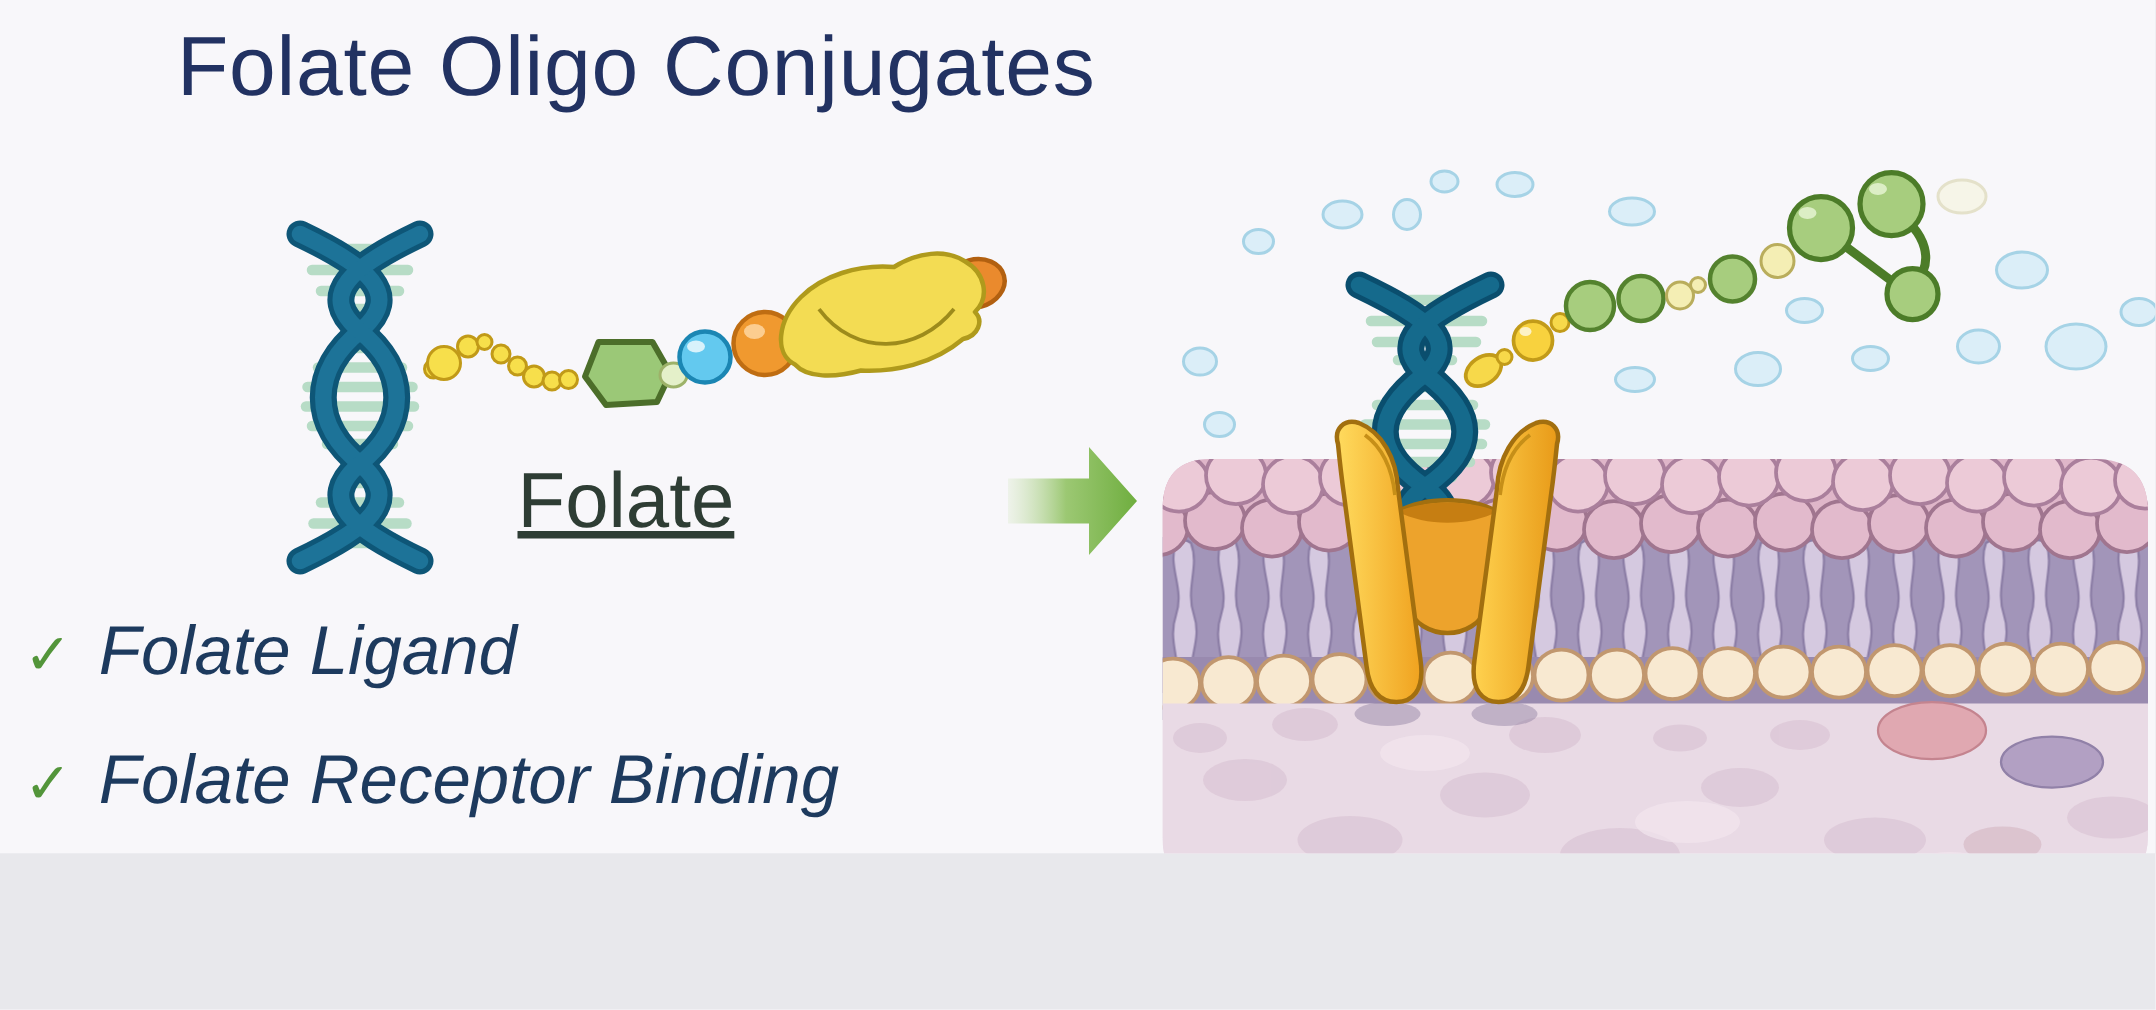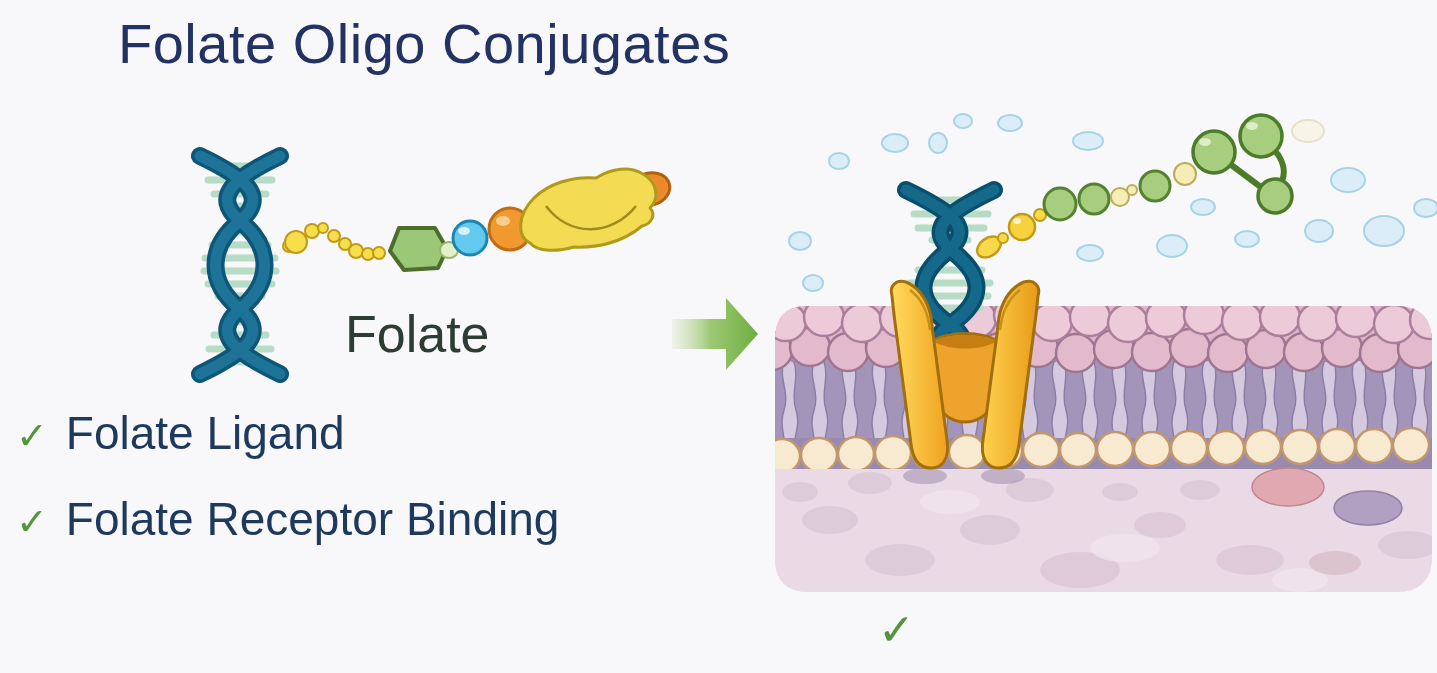--- a/index.html
+++ b/index.html
@@ -1,27 +1,27 @@
 <!DOCTYPE html>
 <html><head>
 <meta charset="utf-8">
 <style>
   html,body{margin:0;padding:0;background:#e8e8ec;}
   .canvas{
-    position:relative;width:1437px;height:673px;overflow:hidden;
+    position:relative;width:1437px;height:569px;overflow:hidden;
     background:#f8f7fa;
     font-family:"Liberation Sans","DejaVu Sans",sans-serif;
   }
   .art{position:absolute;left:0;top:0;width:1437px;height:673px;}
   .txt{position:absolute;white-space:nowrap;line-height:1;}
   .title{left:118px;top:16px;font-size:56px;font-weight:500;color:#223262;letter-spacing:.5px;}
-  .folate-label{left:345px;top:308px;font-size:52px;color:#2e3d34;}
+  .folate-label{left:345px;top:308px;font-size:52px;color:#2e3d34;text-decoration:underline;}
   .check-row{display:flex;align-items:baseline;}
   .check-row .chk{color:#53953a;font-weight:700;margin-right:18px;}
-  .check-row .lbl{color:#1d3a5e;}
+  .check-row .lbl{color:#1d3a5e;font-style:italic;}
   .row1{left:16px;top:410px;font-size:46px;}
   .row1 .chk{font-size:38px;}
   .row2{left:16px;top:496px;font-size:46px;}
   .row2 .chk{font-size:38px;}
   .row3{left:878px;top:608px;font-size:52px;}
   .row3 .chk{font-size:44px;}
   .cell-label{left:973px;top:502px;font-size:50px;color:#1c3a60;}
 </style>
 </head>
 <body>

